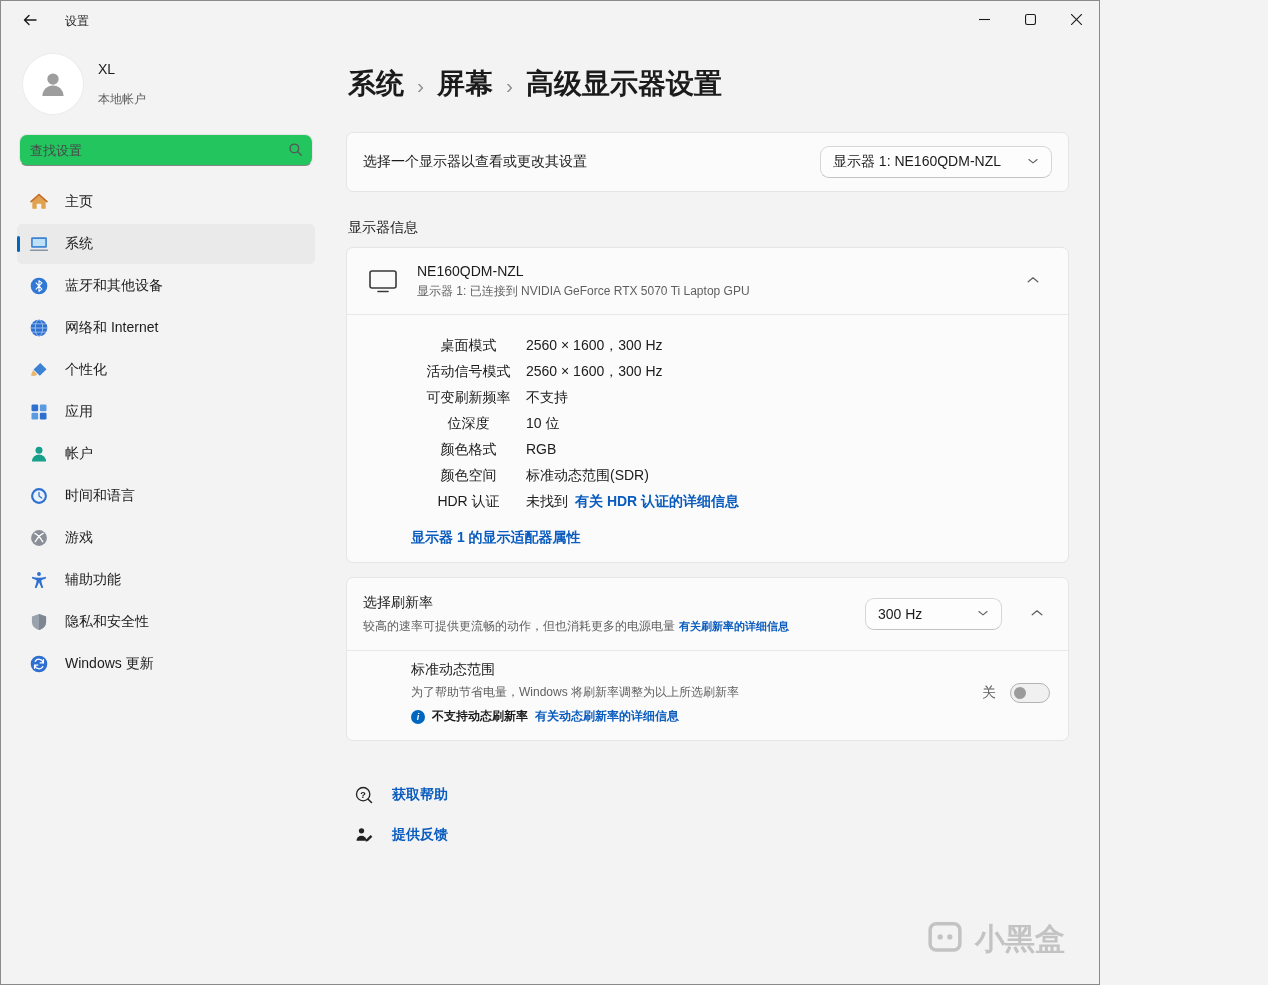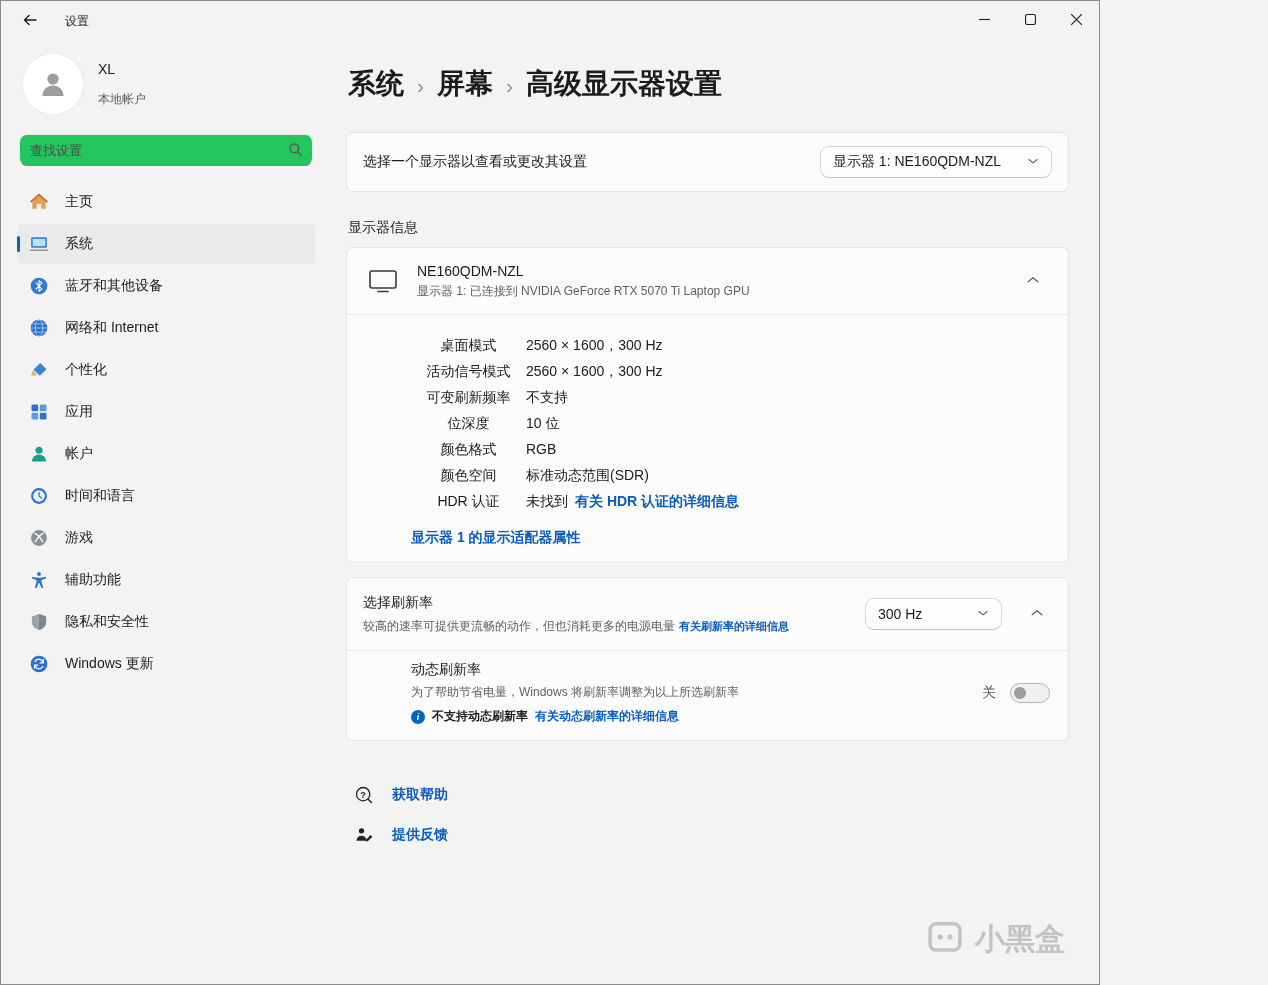--- a/index.html
+++ b/index.html
@@ -367,21 +367,21 @@
             <button class="expander">
               <span><svg width="14" height="14" viewBox="0 0 16 16">
                     <path d="M2.5 10L8 5.5 13.5 10" stroke="#5f5f5f" stroke-width="1.4" fill="none" stroke-linecap="round" stroke-linejoin="round"></path>
                   </svg></span>
             </button>
           </div>
         </div>
         <div class="divider"></div>
         <div class="rc-row2">
           <div>
-            <div class="dyn-title">动态刷新率</div>
+            <div class="dyn-title">标准动态范围</div>
             <div class="dyn-desc">为了帮助节省电量，Windows 将刷新率调整为以上所选刷新率</div>
             <div class="dyn-status">
               <span class="info-icon">i</span>
               <span class="dyn-status-text">不支持动态刷新率</span>
               <a class="link">有关动态刷新率的详细信息</a>
             </div>
           </div>
           <div class="dyn-right">
             <span class="toggle-label">关</span>
             <div class="toggle">

